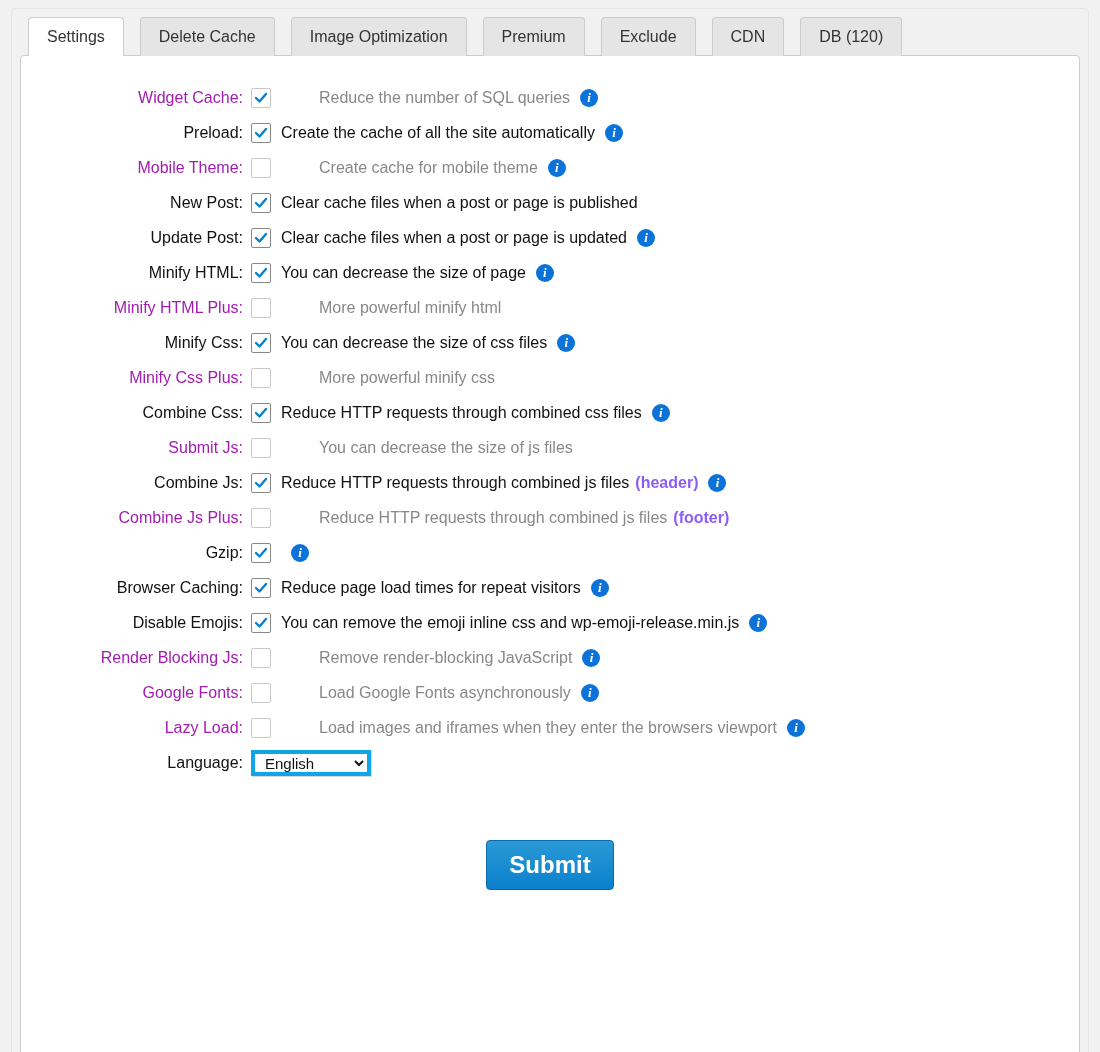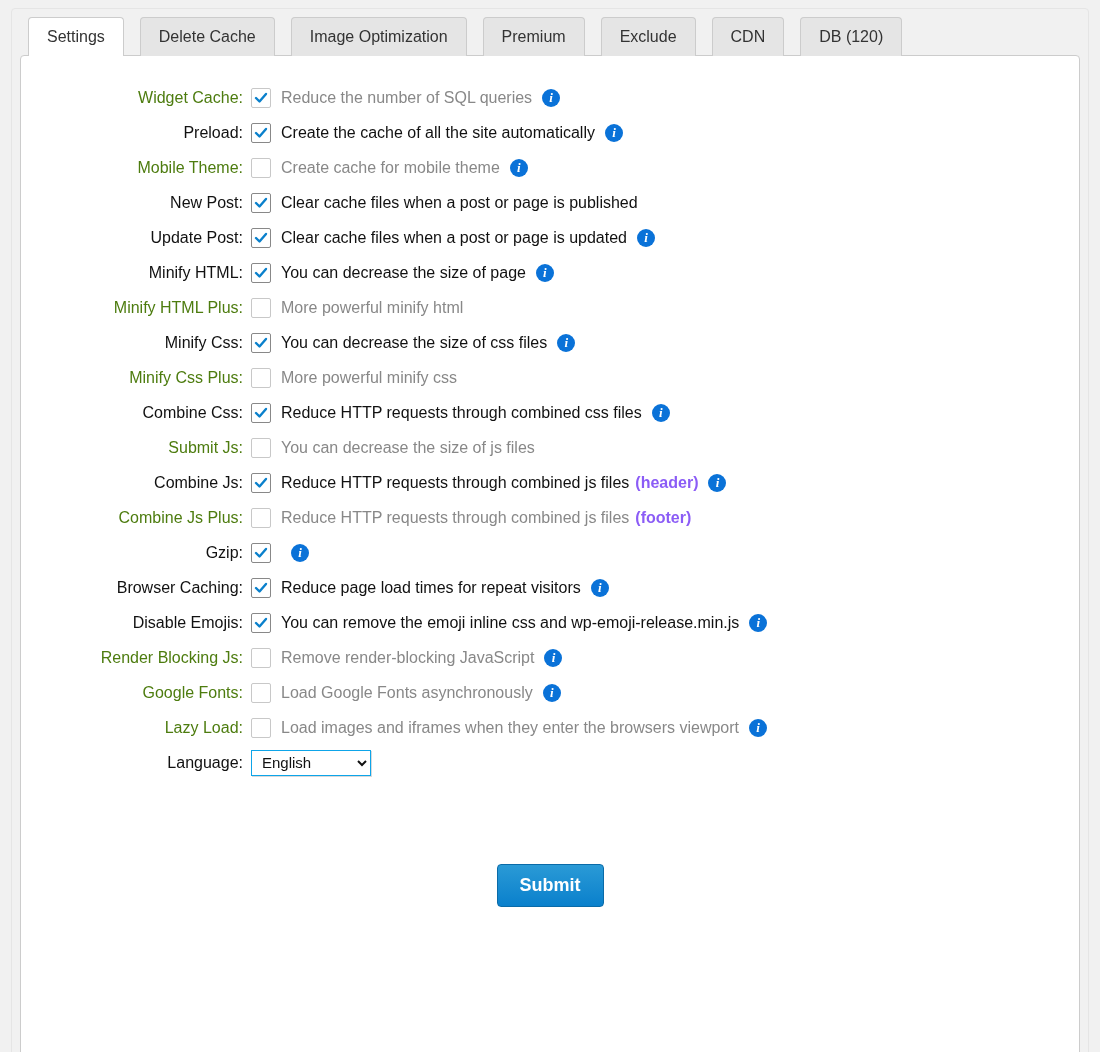--- a/index.html
+++ b/index.html
@@ -3,32 +3,32 @@
 <meta charset="utf-8">
 <style>
   html,body{margin:0;padding:0;background:#f1f1f1;font-family:-apple-system,BlinkMacSystemFont,"Segoe UI",Helvetica,Arial,sans-serif;color:#111;}
   .outer{width:1060px;margin:8px auto;padding:8px;border:1px solid #e5e5e5;background:#f1f1f1;border-radius:4px;}
   .tabs{display:flex;gap:16px;padding:0 8px;position:relative;z-index:2;}
   .tab{padding:10px 18px;font-size:16px;color:#333;border:1px solid #ccc;border-bottom:none;border-radius:4px 4px 0 0;background:#e5e5e5;cursor:pointer;margin-bottom:-1px;}
   .tab.active{background:#fff;position:relative;}
   .panel{background:#fff;border:1px solid #ccc;border-radius:4px;padding:24px 32px 40px;min-height:940px;position:relative;z-index:1;}
   .row{display:flex;align-items:center;height:35px;}
   .label{width:190px;text-align:right;font-size:16px;padding-right:8px;color:#111;}
-  .label.muted{color:#4d7c0f;}
+  .label.muted{color:#a21caf;}
   .cb{flex:0 0 auto;width:18px;height:18px;border:1px solid #888;border-radius:2px;background:#fff;display:inline-flex;align-items:center;justify-content:center;margin-right:10px;}
   .cb.muted{border-color:#c8c8c8;}
   .cb svg{display:none;}
   .cb.checked svg{display:block;}
   .desc{font-size:16px;color:#111;display:flex;align-items:center;gap:6px;}
-  .desc.muted{color:#888;}
+  .desc.muted{color:#888;margin-left:38px;}
   .extra-red{color:#8b5cf6;font-weight:600;}
   .info{display:inline-flex;align-items:center;justify-content:center;width:18px;height:18px;border-radius:50%;background:#0a72d8;color:#fff;font-weight:900;font-family:Georgia,serif;font-style:italic;font-size:13px;line-height:1;margin-left:10px;}
-  .select{width:120px;height:26px;border:1px solid #0ea5e9;background:#fff;font-size:15px;padding:0 6px;color:#111;box-shadow:1px 1px 0 rgba(0,0,0,.15);}
+  .select{width:120px;height:26px;border:4px solid #0ea5e9;background:#fff;font-size:15px;padding:0 6px;color:#111;box-shadow:1px 1px 0 rgba(0,0,0,.15);}
   .submit-wrap{text-align:center;margin-top:60px;}
-  .submit{background:#0a80cc;background:linear-gradient(#2a9ad6,#0a80cc);color:#fff;font-size:18px;font-weight:600;padding:10px 22px;border:1px solid #0a6ba8;border-radius:4px;cursor:pointer;margin-top:24px;}
+  .submit{background:#0a80cc;background:linear-gradient(#2a9ad6,#0a80cc);color:#fff;font-size:24px;font-weight:600;padding:10px 22px;border:1px solid #0a6ba8;border-radius:4px;cursor:pointer;}
 </style>
 </head>
 <body>
 
 <div class="outer">
   <div class="tabs" id="tab-strip">
       <div class="tab active">Settings</div>
       <div class="tab">Delete Cache</div>
       <div class="tab">Image Optimization</div>
       <div class="tab">Premium</div>

